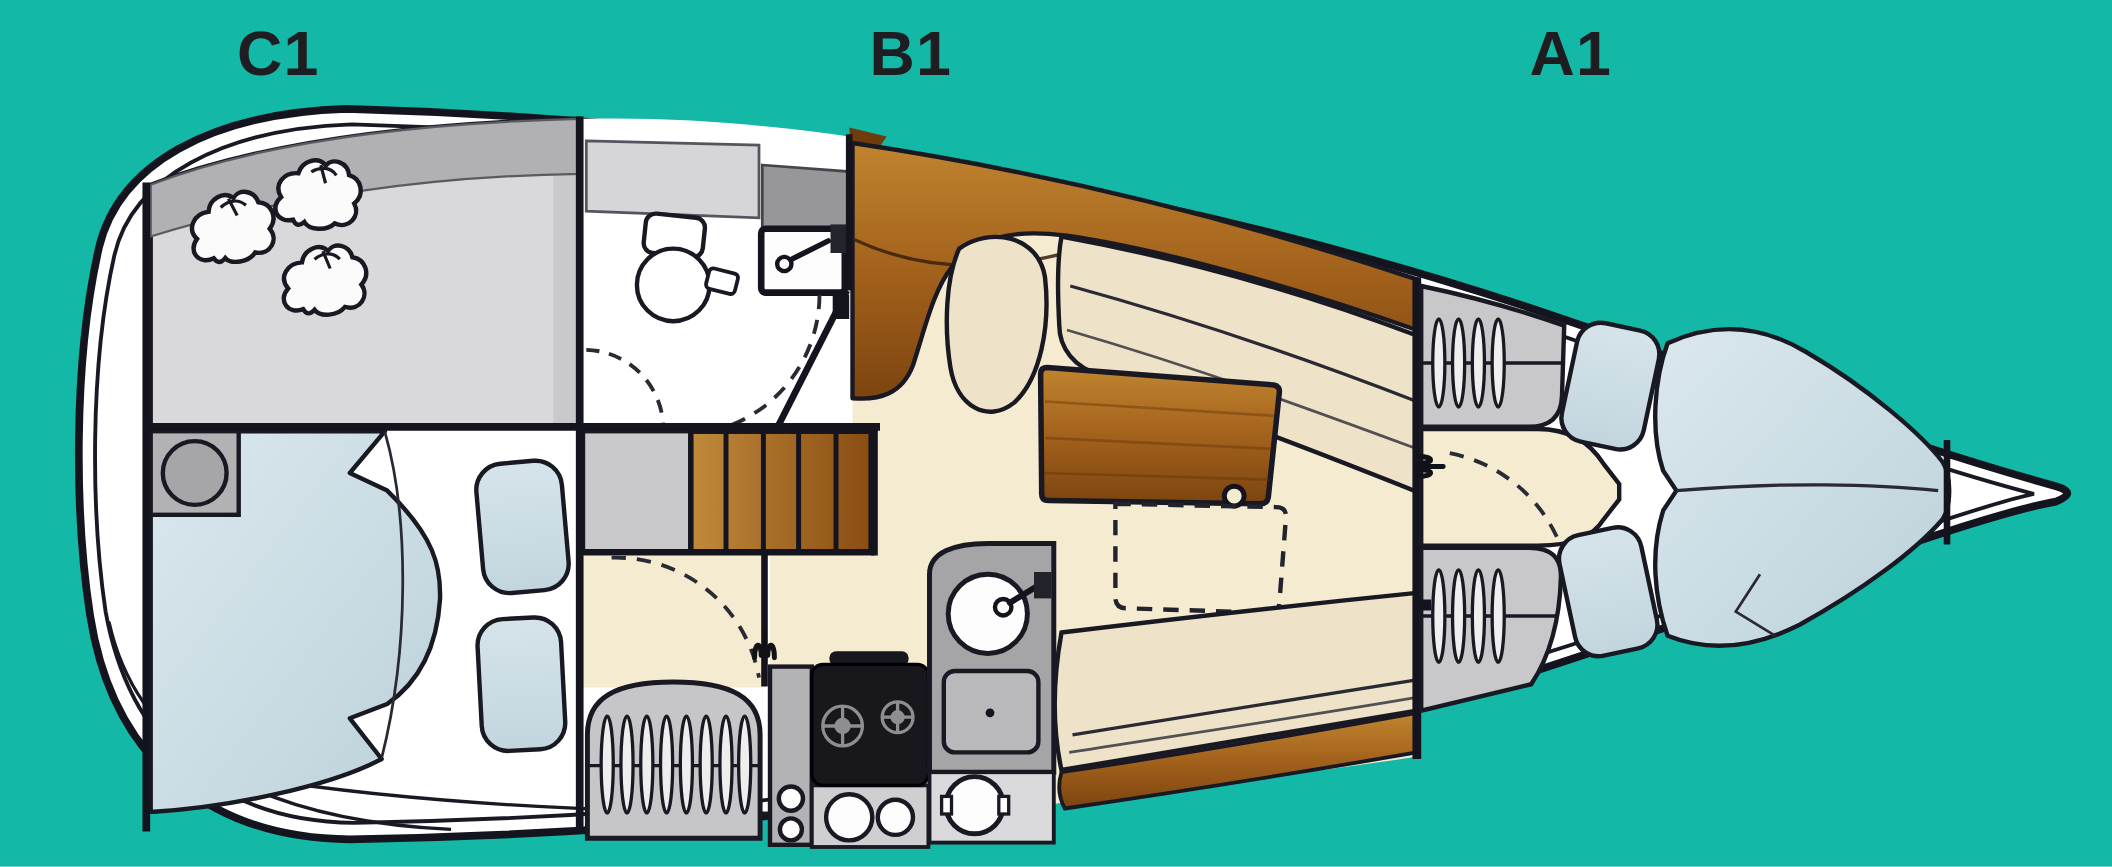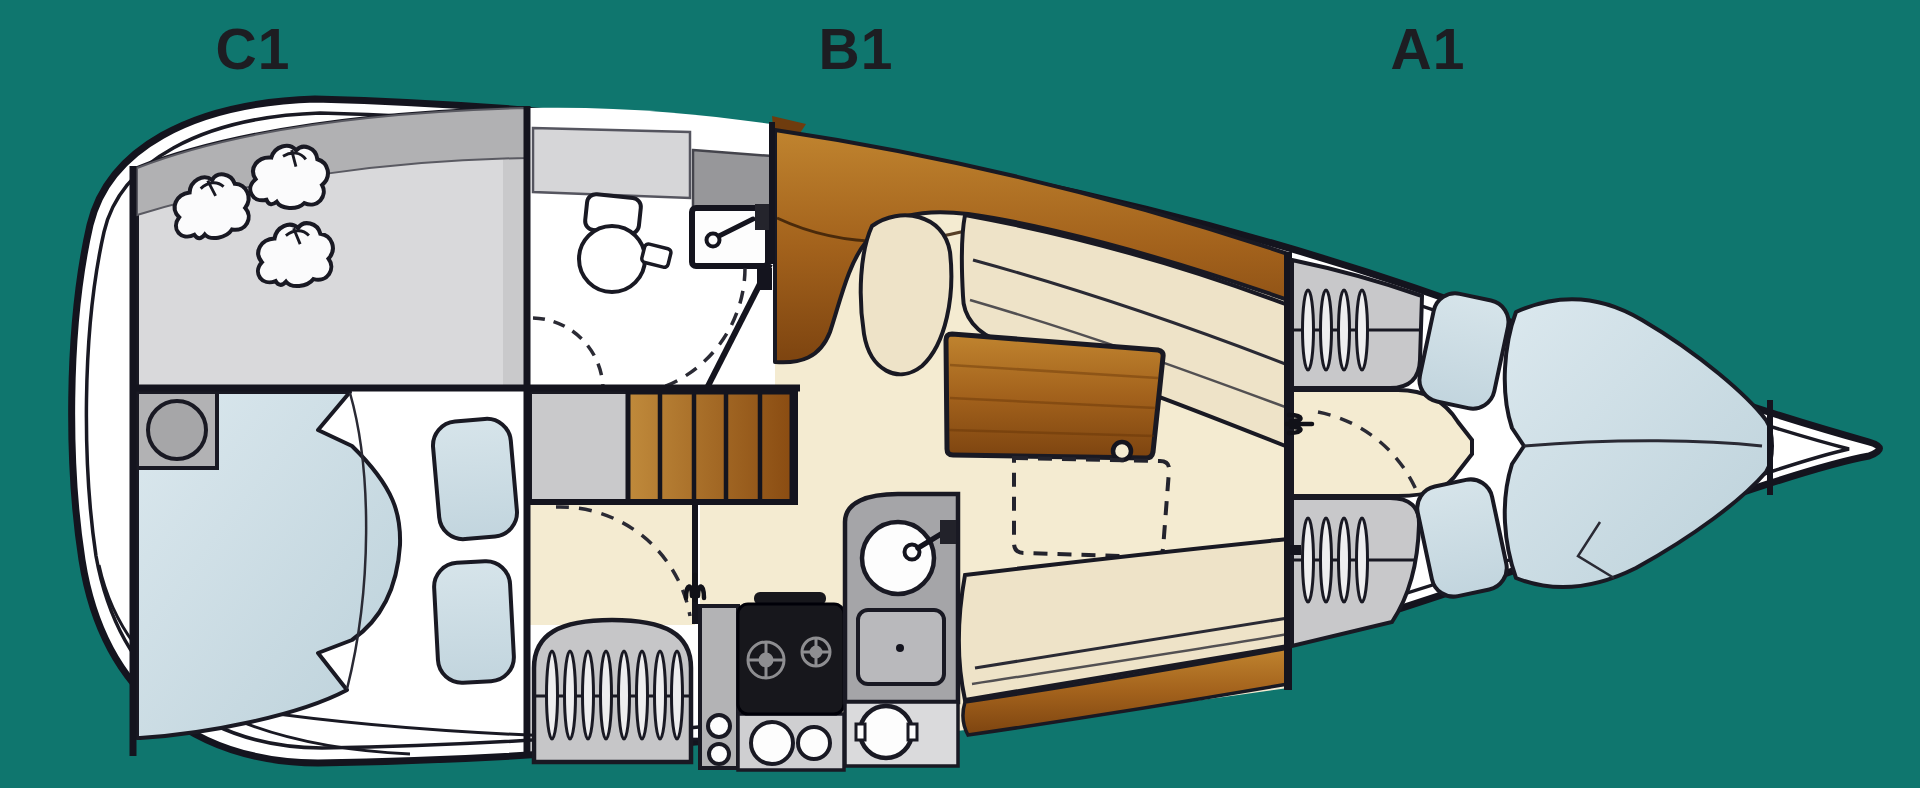--- a/index.html
+++ b/index.html
@@ -1,22 +1,22 @@
 <!DOCTYPE html>
 <html><head>
 <meta charset="utf-8">
 <style>
   html,body{margin:0;padding:0;background:#ffffff;}
-  .stage{position:relative;width:1920px;height:788px;background:#0f766e;overflow:hidden;
+  .stage{position:relative;width:1920px;height:788px;background:#14b8a6;overflow:hidden;
          font-family:"Liberation Sans", sans-serif;}
   .plan-svg{position:absolute;left:0;top:0;}
   .section-label{position:absolute;top:16px;transform:translateX(-50%);
                  font-size:57px;font-weight:700;color:#1d1d22;letter-spacing:1px;
                  font-family:"Liberation Sans", sans-serif;}
-  #label-c1{left:253px;} #label-b1{left:856px;} #label-a1{left:1428px;}
+  #label-c1{left:253px;} #label-b1{left:828px;} #label-a1{left:1428px;}
 </style>
 </head>
 <body>
 
 <div class="stage">
 
 <svg class="plan-svg" width="1920" height="788" viewBox="0 0 1920 788">
   <defs>
     <linearGradient id="woodH" x1="0" y1="0" x2="0" y2="1">
       <stop offset="0" stop-color="#c0842f"></stop>

